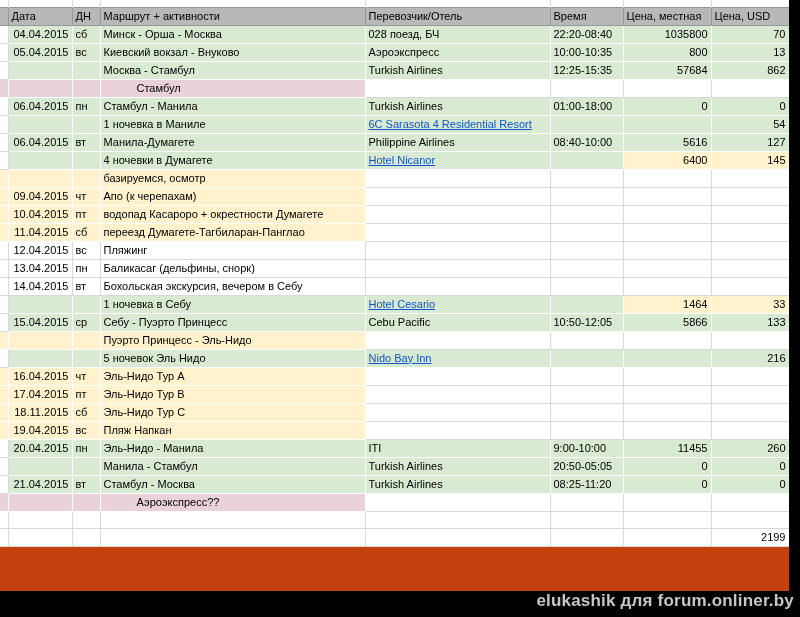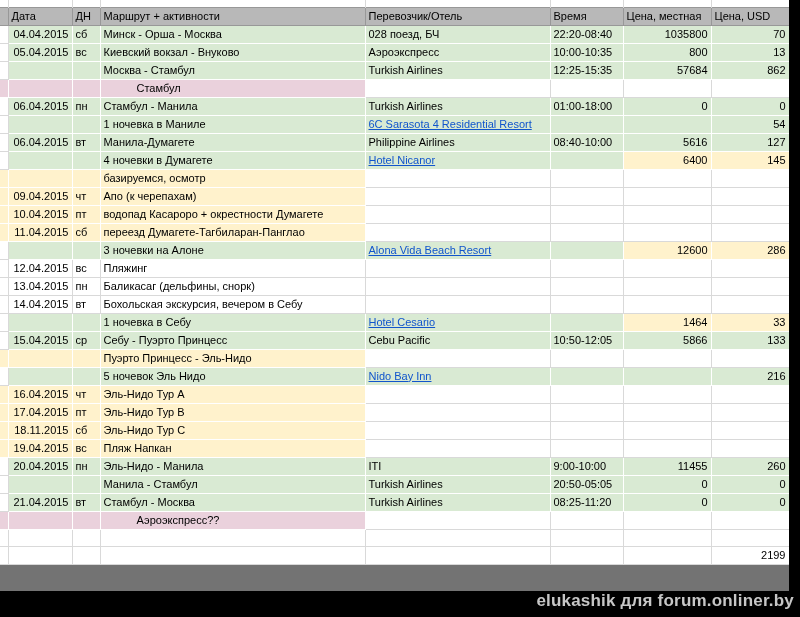--- a/index.html
+++ b/index.html
@@ -1,18 +1,18 @@
 <!DOCTYPE html>
 <html><head>
 <meta charset="utf-8">
 <style>
   html,body{margin:0;padding:0;}
   body{font-family:"Liberation Sans", sans-serif; background:#555;}
   .screen{position:relative; width:800px; height:617px; background:#000000; overflow:hidden;}
-  .sheet{position:absolute; left:0; top:0; width:789px; height:591px; background:#737373; overflow:hidden;}
+  .sheet{position:absolute; left:0; top:0; width:789px; height:591px; background:#c2410c; overflow:hidden;}
   table.grid{border-collapse:collapse; table-layout:fixed; width:789px;}
   table.grid tr{height:17.67px;}
   table.grid tr.slice-row{height:7px;}
   td,th{padding:0 3px; font-size:11px; line-height:17px; color:#000; white-space:nowrap; overflow:hidden; font-weight:normal; text-align:left; vertical-align:middle;}
   
   td{background:#ffffff; border-right:1px solid #d9d9d9; border-bottom:1px solid #d9d9d9;}
   th{background:#b8b8b8; border-right:1px solid #989898; border-bottom:1px solid #989898; border-top:1px solid #989898;}
   td.c-green{background:#d9ead3; border-color:#ffffff;}
   td.c-yellow{background:#fff2cc; border-color:#ffffff;}
   td.c-pink{background:#ead1dc; border-color:#ffffff;padding-left:36px;}
@@ -178,30 +178,20 @@
             <td class="c-yellow date">11.04.2015</td>
             <td class="c-yellow">сб</td>
             <td class="c-yellow">переезд Думагете-Тагбиларан-Панглао</td>
             <td></td>
             <td></td>
             <td class="num"></td>
             <td class="num"></td>
           </tr>
           <tr>
             <td class="sliver"></td>
-            <td class="c-green date"></td>
-            <td class="c-green"></td>
-            <td class="c-green">3 ночевки на Алоне</td>
-            <td class="c-green"><span class="link">Alona Vida Beach Resort</span></td>
-            <td class="c-green"></td>
-            <td class="c-cream num">12600</td>
-            <td class="c-cream num">286</td>
-          </tr>
-          <tr>
-            <td class="sliver"></td>
             <td class="date">12.04.2015</td>
             <td>вс</td>
             <td>Пляжинг</td>
             <td></td>
             <td></td>
             <td class="num"></td>
             <td class="num"></td>
           </tr>
           <tr>
             <td class="sliver"></td>

